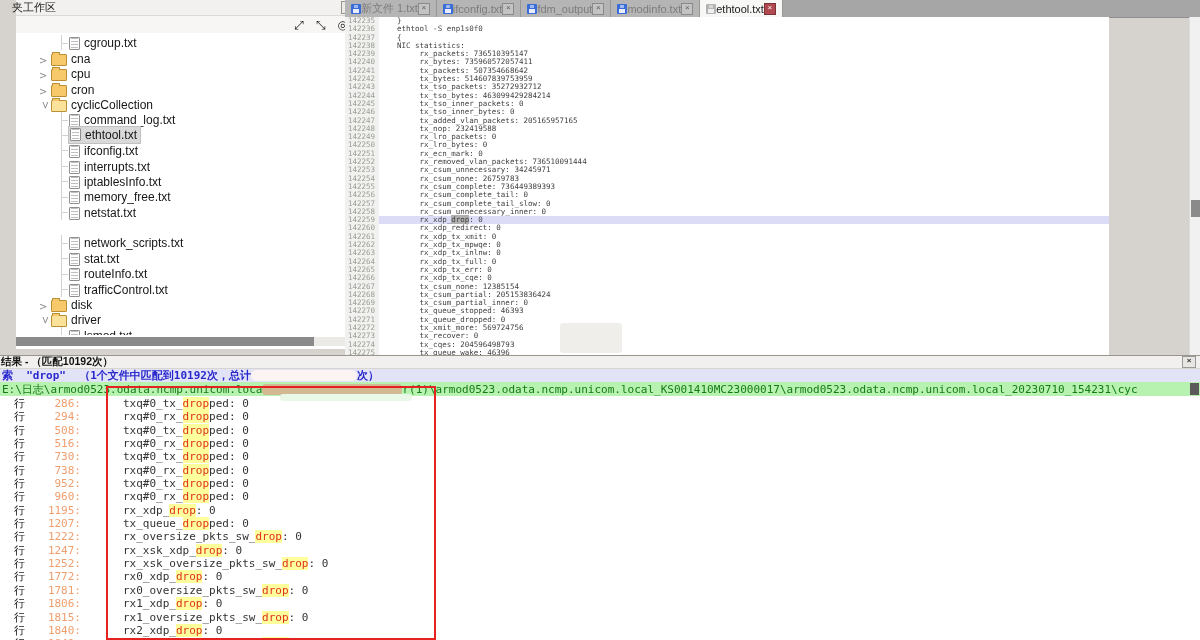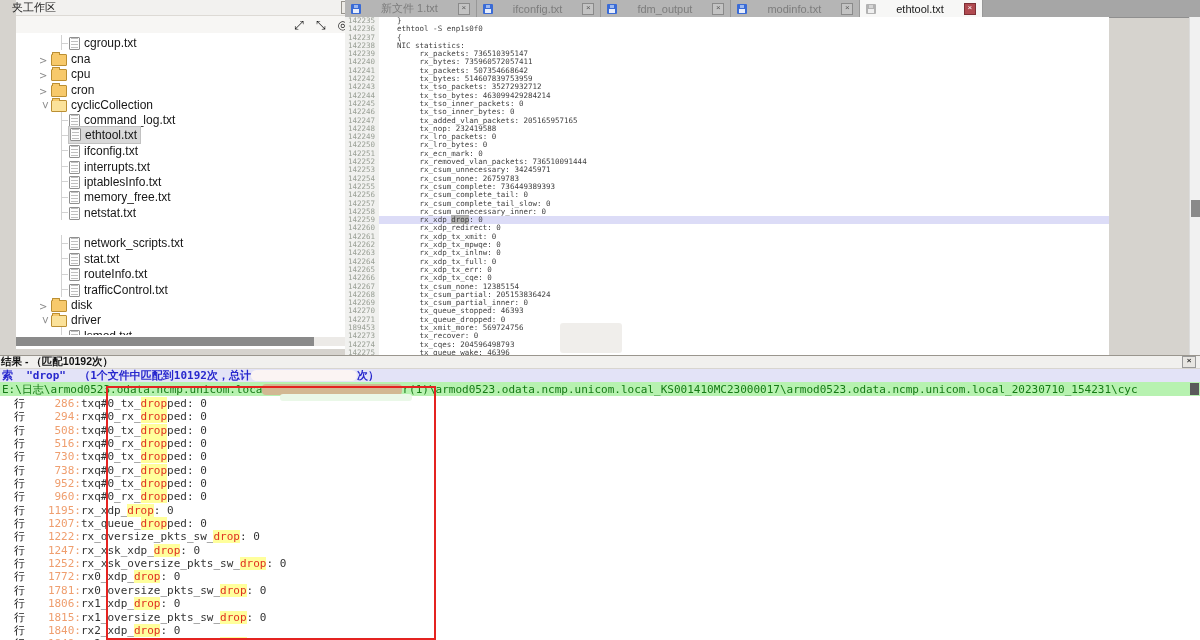--- a/index.html
+++ b/index.html
@@ -21,21 +21,21 @@
   .ficon{flex:none;width:9px;height:11px;background:#fdfdfd;border:1px solid #8f8f8f;border-radius:1px;margin-right:4px;
     background-image:linear-gradient(#bfbfbf 1px,transparent 1px);background-size:7px 3px;background-position:1px 3px;background-repeat:repeat-y;}
   .elb{flex:none;width:8px;height:15.4px;margin-left:45px;position:relative;}
   .elb::before{content:"";position:absolute;left:0;top:0;bottom:0;border-left:1px solid #d2d2d2;}
   .elb::after{content:"";position:absolute;left:0;top:50%;width:7px;border-top:1px solid #d2d2d2;}
   .sel{background:#d9d9d9;outline:1px solid #c2c2c2;display:flex;align-items:center;padding:1px 3px 1px 1px;}
   .lp-hscroll{position:absolute;left:0;bottom:3px;height:9px;right:0;background:#eceae7;}
   .lp-hscroll .thumb{position:absolute;left:0;top:0;height:9px;width:298px;background:#8a8a8a;}
   
   #tabbar{position:absolute;left:345px;top:0;width:855px;height:17px;background:#a6a6a6;display:flex;align-items:stretch;border-bottom:1px solid #8f8f8f;}
-  .tab{display:flex;align-items:center;gap:20px;padding:0 6px;background:#b5b5b5;border-right:1px solid #989898;font-size:11px;color:#7d7d7d;white-space:nowrap;}
+  .tab{display:flex;align-items:center;gap:0;padding:0 6px;background:#b5b5b5;border-right:1px solid #989898;font-size:11px;color:#7d7d7d;white-space:nowrap;}
   .tab.active{background:#f7f7f6;color:#1b1b1b;}
   .floppy{flex:none;width:10px;height:10px;background:#3a6bd6;border-radius:1px;position:relative;}
   .floppy::before{content:"";position:absolute;left:2px;bottom:1px;width:6px;height:4px;background:#e8eefc;}
   .floppy::after{content:"";position:absolute;left:3px;top:1px;width:4px;height:3px;background:#9db9ef;}
   .tab.active .floppy{background:#b3b3b3;}
   .tab.active .floppy::before{background:#efefef;}
   .tab.active .floppy::after{background:#d6d6d6;}
   .tclose{flex:none;width:10px;height:10px;border:1px solid #8a8a8a;background:#c3c3c3;color:#5a5a5a;font-size:8px;line-height:8px;text-align:center;}
   .tab.active .tclose{background:#b04a50;border-color:#7d3036;color:#fff;}
   
@@ -59,21 +59,21 @@
   .res-path{height:14px;background:#b7f2b0;color:#157a15;display:flex;align-items:center;white-space:pre;overflow:hidden;
     font-family:"DejaVu Sans Mono","Liberation Mono",monospace;font-size:11px;font-weight:normal;padding-left:2px;}
   .redact2{display:inline-block;width:140px;height:11px;background:#d2b893;border-radius:4px;}
   .blob-belowpath{position:absolute;left:280px;top:38px;width:132px;height:7px;background:#eaf8e8;border-radius:3px;}
   .path-endsq{position:absolute;left:1190px;top:27px;width:9px;height:12px;background:#5a5a5a;}
   #resrows{position:absolute;left:0;top:41px;right:0;bottom:0;overflow:hidden;
     font-family:"DejaVu Sans Mono","Liberation Mono",monospace;font-size:11px;line-height:13.35px;color:#333;}
   .rrow{height:13.35px;display:flex;white-space:pre;align-items:center;}
   .rl{flex:none;width:14px;margin-left:14px;font-family:"Liberation Sans",sans-serif;font-size:11px;color:#1a1a1a;}
   .rn{flex:none;width:53px;text-align:right;color:#ef9e6e;}
-  .rc{}
+  .rc{margin-left:42px;}
   .m{color:#e03020;background:#ffff9c;}
   .redbox{position:absolute;left:106px;top:30px;width:326px;height:250px;border:2px solid #e42320;pointer-events:none;}
 </style>
 </head>
 <body>
 
 <div id="leftpanel">
   <div class="lp-title">
     <span class="ttl">夹工作区</span>
     <span class="lp-close">×</span>
@@ -359,21 +359,21 @@
       </div>
       <div class="eline">
         <span class="n">142270</span>
         <span class="tw">     tx_queue_stopped: 46393</span>
       </div>
       <div class="eline">
         <span class="n">142271</span>
         <span class="tw">     tx_queue_dropped: 0</span>
       </div>
       <div class="eline">
-        <span class="n">189453</span>
+        <span class="n">142272</span>
         <span class="tw">     tx_xmit_more: 569724756</span>
       </div>
       <div class="eline">
         <span class="n">142273</span>
         <span class="tw">     tx_recover: 0</span>
       </div>
       <div class="eline">
         <span class="n">142274</span>
         <span class="tw">     tx_cqes: 204596498793</span>
       </div>

